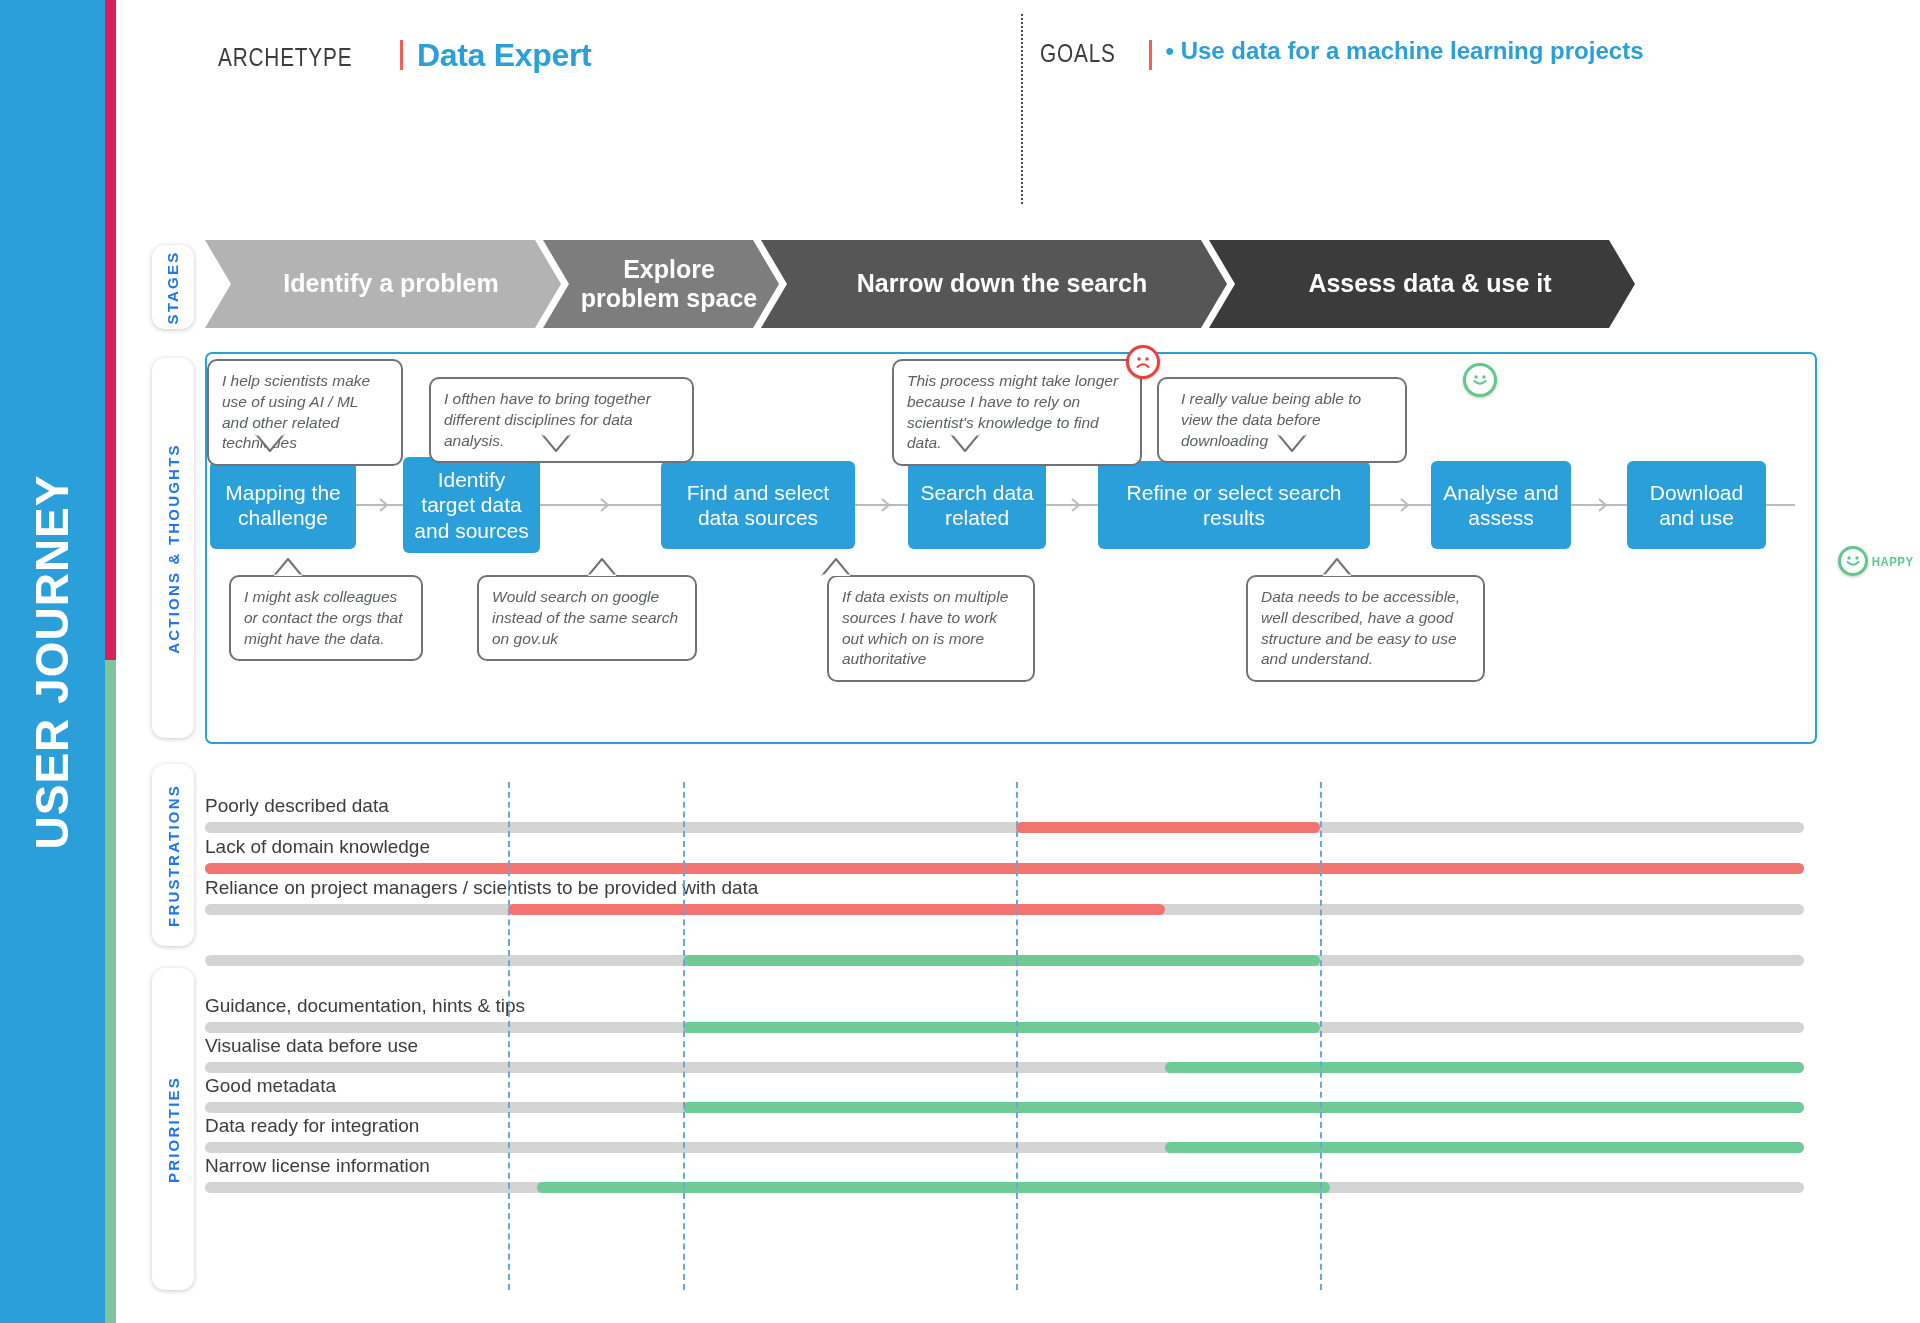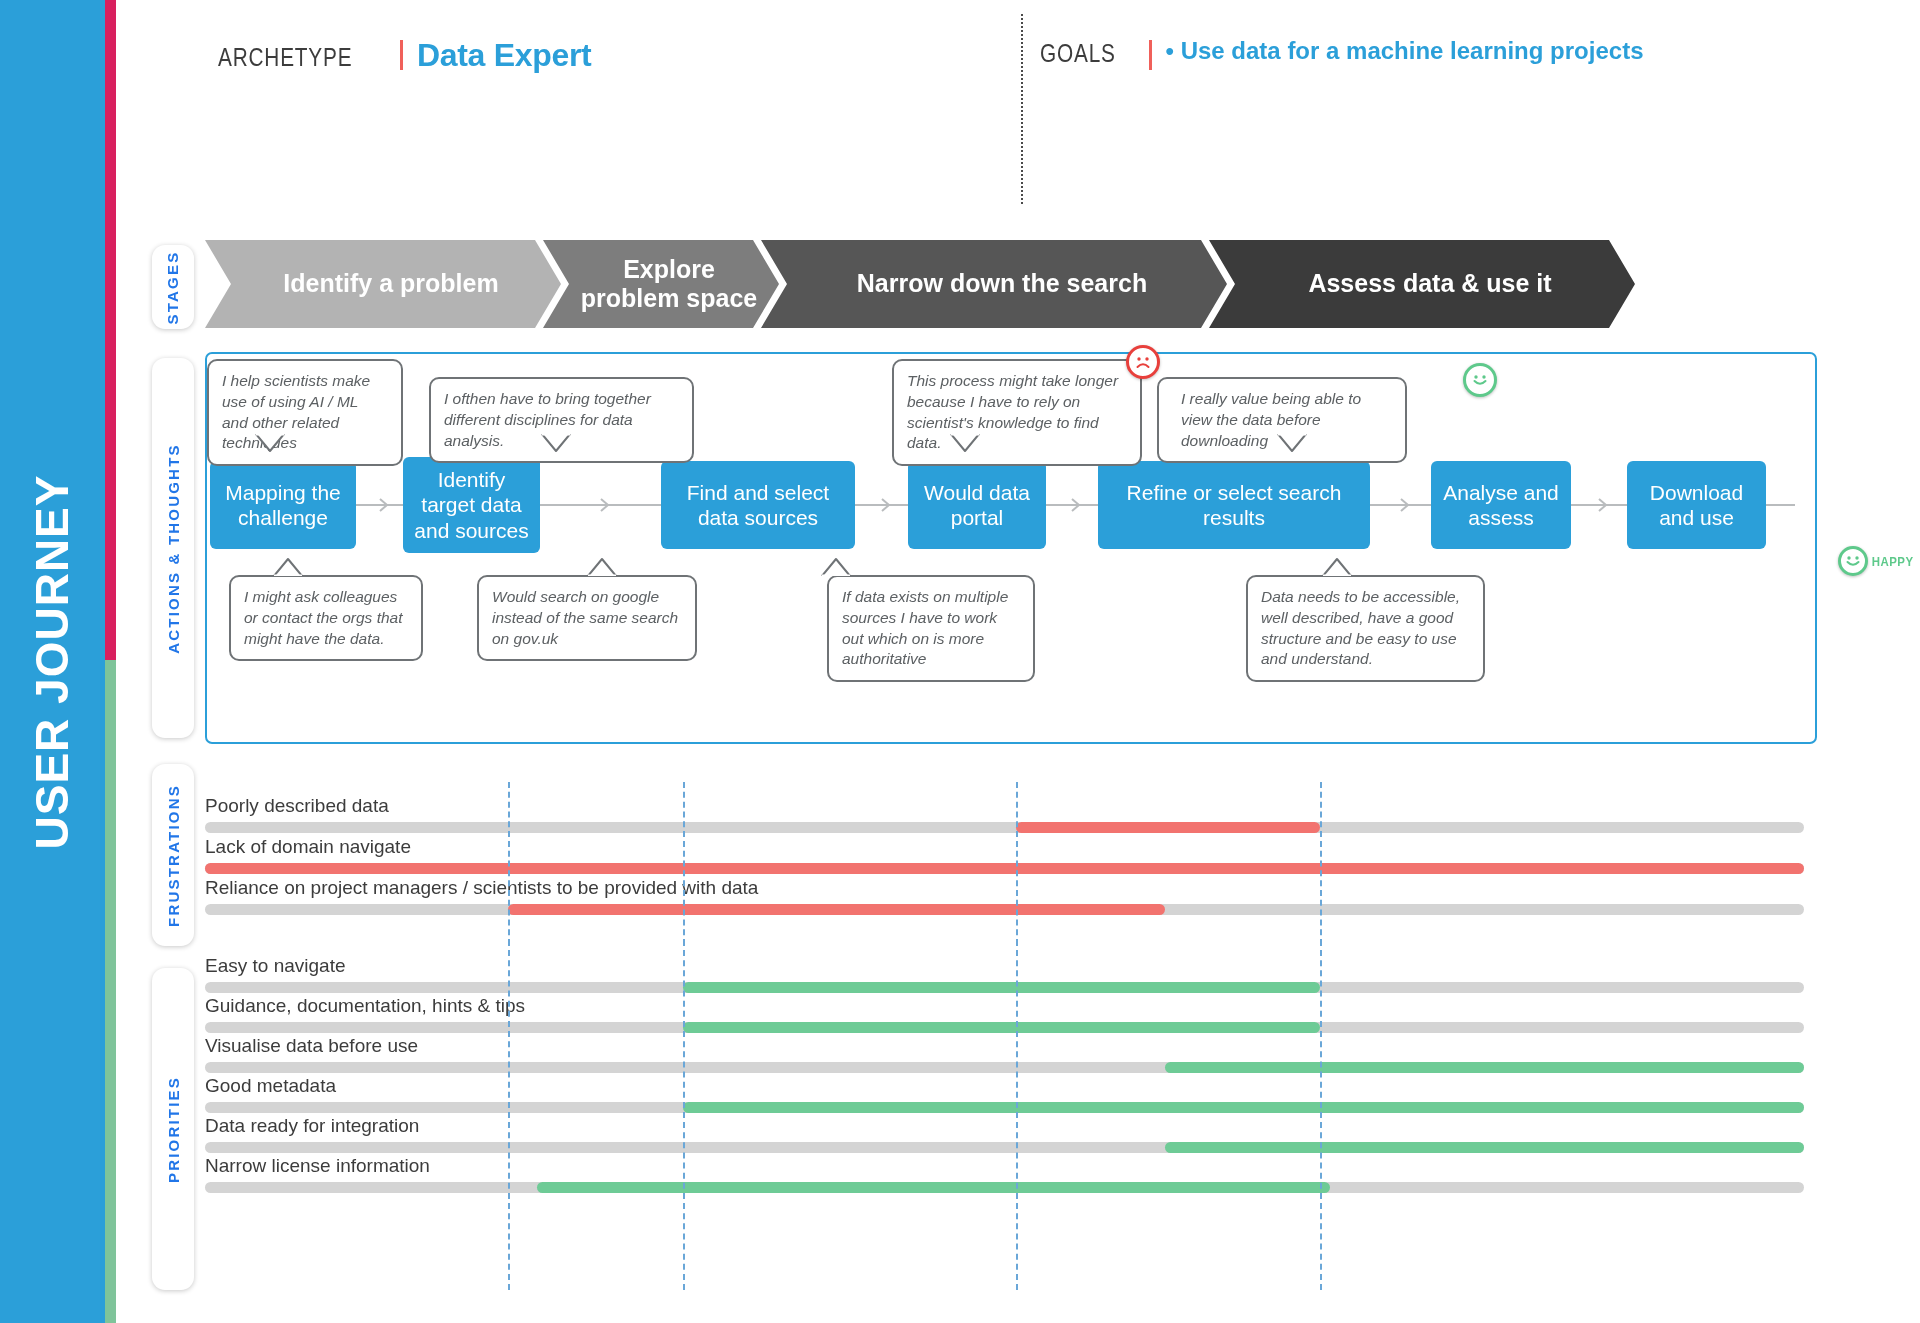--- a/index.html
+++ b/index.html
@@ -167,21 +167,21 @@
     <div class="stage-div" style="position: absolute; left: 824px;"></div>
     <div class="stage-div" style="position: absolute; left: 1229px;"></div>
     <div class="stage-div" style="position: absolute; left: 1638px;"></div>
   </div>
 <div class="actions-panel"></div>
 <div id="actions-layer">
     <div class="flowline" style="left: 210px; top: 504px; width: 1585px;"></div>
     <div class="act-box" style="left: 210px; width: 146px; height: 88px; top: 461px;">Mapping the challenge</div>
     <div class="act-box" style="left: 403px; width: 137px; height: 96px; top: 457px;">Identify target data and sources</div>
     <div class="act-box" style="left: 661px; width: 194px; height: 88px; top: 461px;">Find and select data sources</div>
-    <div class="act-box" style="left: 908px; width: 138px; height: 88px; top: 461px;">Would data portal</div>
+    <div class="act-box" style="left: 908px; width: 138px; height: 88px; top: 461px;">Search data related</div>
     <div class="act-box" style="left: 1098px; width: 272px; height: 88px; top: 461px;">Refine or select search results</div>
     <div class="act-box" style="left: 1431px; width: 140px; height: 88px; top: 461px;">Analyse and assess</div>
     <div class="act-box" style="left: 1627px; width: 139px; height: 88px; top: 461px;">Download and use</div>
     <div class="arrow" style="left: 368.5px; top: 496px;"><svg width="22" height="18" viewBox="0 0 22 18">
         <path d="M0,9 L18,9 M11,3 L18,9 L11,15" stroke="#b9bcbe" stroke-width="2" fill="none"></path>
       </svg></div>
     <div class="arrow" style="left: 589.5px; top: 496px;"><svg width="22" height="18" viewBox="0 0 22 18">
         <path d="M0,9 L18,9 M11,3 L18,9 L11,15" stroke="#b9bcbe" stroke-width="2" fill="none"></path>
       </svg></div>
     <div class="arrow" style="left: 870.5px; top: 496px;"><svg width="22" height="18" viewBox="0 0 22 18">
@@ -268,33 +268,32 @@
     </div>
   </div>
 <div id="bars-layer">
     <div class="bar-row" style="top: 795px;">
       <div class="bar-label">Poorly described data</div>
       <div class="track">
         <div class="fill neg" style="left: 811px; width: 304px;"></div>
       </div>
     </div>
     <div class="bar-row" style="top: 836px;">
-      <div class="bar-label">Lack of domain navigate</div>
+      <div class="bar-label">Lack of domain knowledge</div>
       <div class="track">
         <div class="fill neg" style="left: 0px; width: 1599px;"></div>
       </div>
     </div>
     <div class="bar-row" style="top: 877px;">
       <div class="bar-label">Reliance on project managers / scientists to be provided with data</div>
       <div class="track">
         <div class="fill neg" style="left: 303px; width: 657px;"></div>
       </div>
     </div>
     <div class="bar-row" style="top: 955px;">
-      <div class="bar-label">Easy to navigate</div>
       <div class="track">
         <div class="fill pos" style="left: 478px; width: 637px;"></div>
       </div>
     </div>
     <div class="bar-row" style="top: 995px;">
       <div class="bar-label">Guidance, documentation, hints &amp; tips</div>
       <div class="track">
         <div class="fill pos" style="left: 478px; width: 637px;"></div>
       </div>
     </div>

